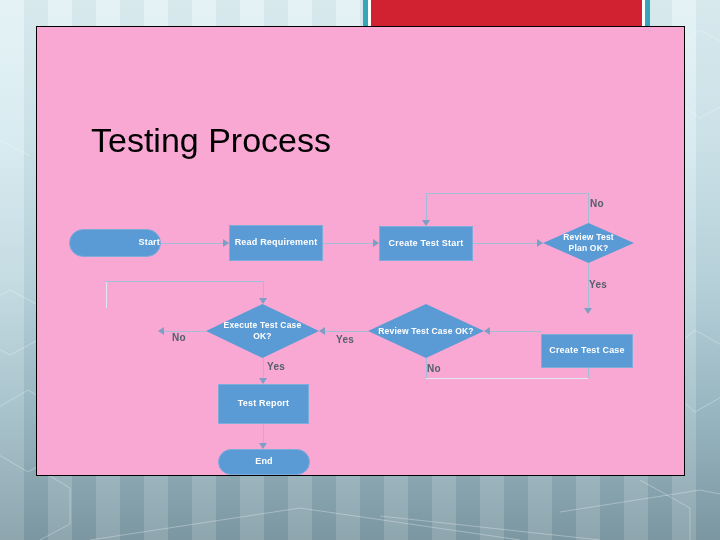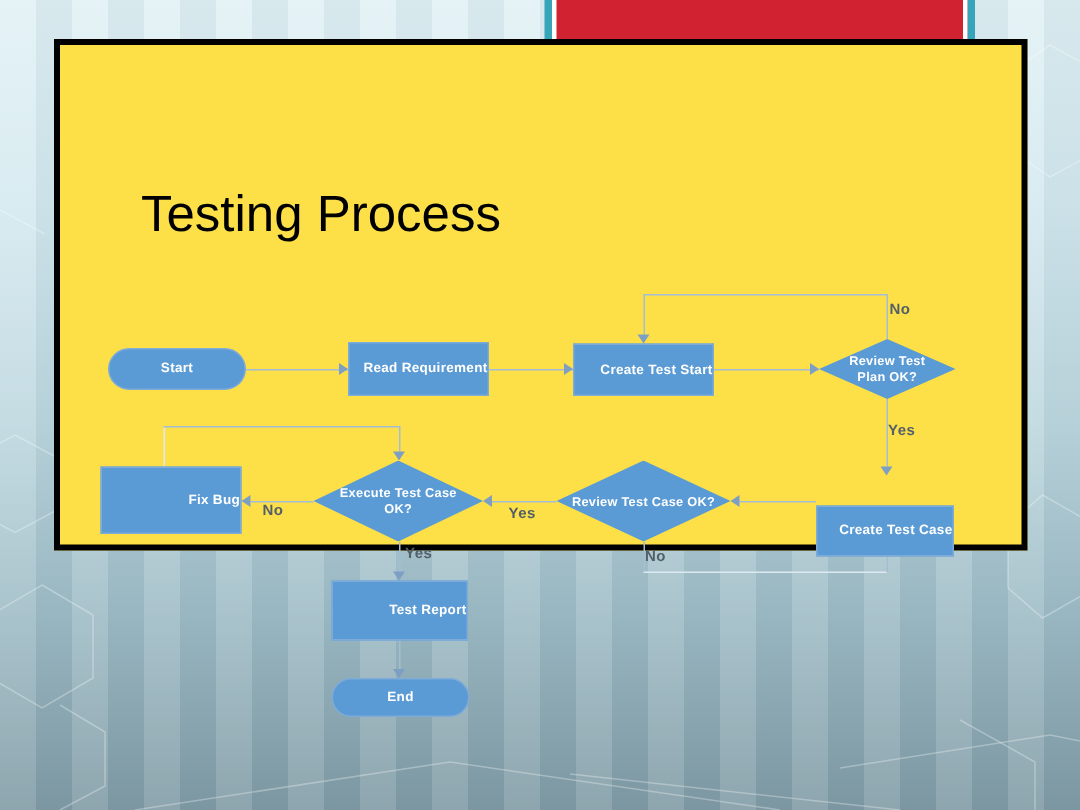--- a/index.html
+++ b/index.html
@@ -14,40 +14,40 @@
       rgba(255,255,255,0.12) 0 24px,
       rgba(90,120,135,0.07) 24px 48px);
   }
   .bg-pattern{position:absolute;inset:0;}
   .red-accent{
     position:absolute;left:368px;top:-12px;width:271px;height:53px;
     background:#d02230;border:3px solid #ffffff;
     box-shadow:0 0 0 5px #36a4b9;
   }
   .slide{
-    position:absolute;left:36px;top:26px;width:649px;height:341px;
-    background:#fde047;border:4px solid #000000;box-sizing:border-box;
+    position:absolute;left:36px;top:26px;width:649px;height:450px;
+    background:#f9a8d4;border:1px solid #000000;box-sizing:border-box;
   }
   .slide-title{
     position:absolute;left:54px;top:94px;margin:0;
     font-size:34px;font-weight:400;color:#000000;letter-spacing:0px;
     font-family:"Liberation Sans",sans-serif;
   }
   .flowchart{position:absolute;inset:0;}
   .node{
     position:absolute;background:#5b9bd5;color:#ffffff;
     display:flex;align-items:center;justify-content:center;text-align:center;
     font-size:9px;font-weight:bold;line-height:1.25;box-sizing:border-box;
     letter-spacing:0.2px;
   }
-  .proc{border:1px solid #7fabd9;justify-content:flex-end;}
+  .proc{border:1px solid #7fabd9;}
   .term{border:1px solid #7fabd9;border-radius:14px;}
   .dia{clip-path:polygon(50% 0,100% 50%,50% 100%,0 50%);}
   .dia span{font-size:8.5px;}
-  .n-start{left:32px;top:202px;width:92px;height:28px;}
+  .n-start{left:32px;top:202px;width:92px;height:28px;justify-content:flex-end;}
   .n-readreq{left:192px;top:198px;width:94px;height:36px;}
   .n-ctp{left:342px;top:199px;width:94px;height:35px;}
   .n-rtp{left:506px;top:196px;width:91px;height:40px;}
   .n-rtp span{max-width:60px;}
   .n-fixbug{left:27px;top:281px;width:94px;height:45px;}
   .n-exec{left:169px;top:277px;width:113px;height:54px;}
   .n-exec span{max-width:96px;}
   .n-rtc{left:331px;top:277px;width:116px;height:54px;}
   .n-rtc span{max-width:96px;}
   .n-ctc{left:504px;top:287px;width:92px;height:34px;margin-top:20px;}
@@ -158,23 +158,20 @@
     </div>
     <div class="node proc n-readreq">
       <span>Read Requirement</span>
     </div>
     <div class="node proc n-ctp">
       <span>Create Test Start</span>
     </div>
     <div class="node dia n-rtp">
       <span>Review Test Plan OK?</span>
     </div>
-    <div class="node proc n-fixbug">
-      <span>Fix Bug</span>
-    </div>
     <div class="node dia n-rtc">
       <span>Review Test Case OK?</span>
     </div>
     <div class="node dia n-exec">
       <span>Execute Test Case OK?</span>
     </div>
     <div class="node proc n-ctc">
       <span>Create Test Case</span>
     </div>
     <div class="node proc n-report">

